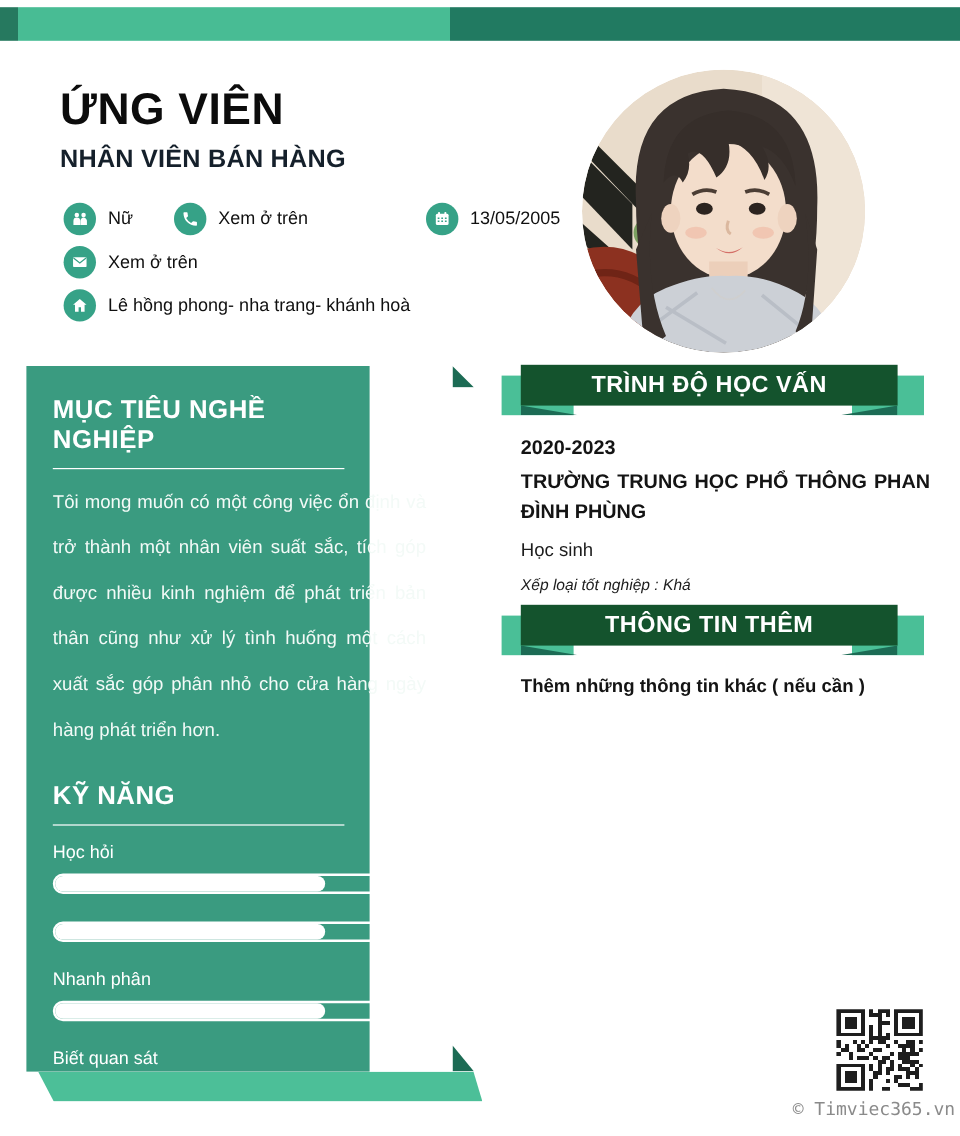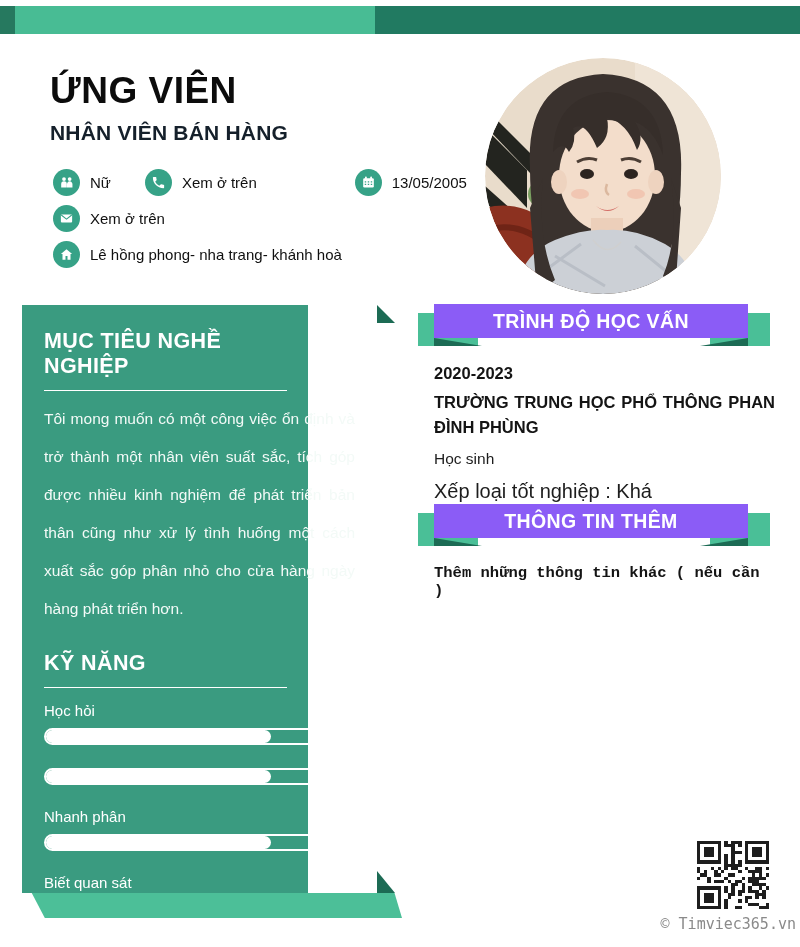--- a/index.html
+++ b/index.html
@@ -34,32 +34,32 @@
   .sec-hobbies{margin-top:24px;}
   .skill{margin-top:14px;margin-bottom:23px;}
   .skill-name{font-size:15px;color:#fff;}
   .bar{margin-top:9px;width:285px;height:13px;border:2.5px solid #fff;border-radius:12px;position:relative;}
   .bar-fill{position:absolute;left:0;top:0;bottom:0;background:#fff;border-radius:10px;}
   .hobby-text{margin-top:13px;font-size:15.5px;color:#f3faf7;}
   
   .ribbon{position:absolute;left:413px;width:362px;height:42px;}
   .ribbon-tail{position:absolute;top:9px;width:60px;height:33px;background:#4ABF97;}
   .tail-l{left:5px;} .tail-r{right:5px;}
-  .ribbon-banner{position:absolute;left:21px;right:27px;top:0;height:34px;background:#8b5cf6;
+  .ribbon-banner{position:absolute;left:21px;right:27px;top:0;height:34px;background:#14532d;
       color:#fff;font-size:19.5px;font-weight:bold;letter-spacing:.4px;text-align:center;line-height:34px;}
   .ribbon-fold{position:absolute;top:34px;width:48px;height:8px;background:#1C6B54;}
   .rf-l{left:21px;clip-path:polygon(0 0,100% 100%,0 100%);}
   .rf-r{right:27px;clip-path:polygon(100% 0,100% 100%,0 100%);}
   
   .edu{position:absolute;left:434px;top:364px;width:341px;color:#141414;}
   .edu-period{font-size:16.5px;font-weight:bold;}
   .edu-school{margin-top:7px;font-size:16.5px;font-weight:bold;line-height:25px;text-align:justify;}
   .edu-role{margin-top:10px;font-size:15.5px;color:#1d1d1d;}
-  .edu-grade{margin-top:12px;font-size:20px;color:#1d1d1d;}
-  .extra{position:absolute;left:434px;top:564px;width:341px;font-size:15.5px;font-weight:bold;color:#141414;font-family:Liberation Mono, monospace;}
+  .edu-grade{margin-top:12px;font-size:13px;color:#1d1d1d;font-style:italic;}
+  .extra{position:absolute;left:434px;top:564px;width:341px;font-size:15.5px;font-weight:bold;color:#141414;}
   
   .qr{position:absolute;left:697px;top:841px;width:72px;height:68px;background:#fff;}
   .qr svg{display:block;width:100%;height:100%;}
   .copyright{position:absolute;left:610px;top:915px;width:186px;text-align:right;
       font-family:"DejaVu Sans Mono",monospace;font-size:15px;color:#8a8a8a;}
 </style>
 </head>
 <body>
 
 <div class="page">

